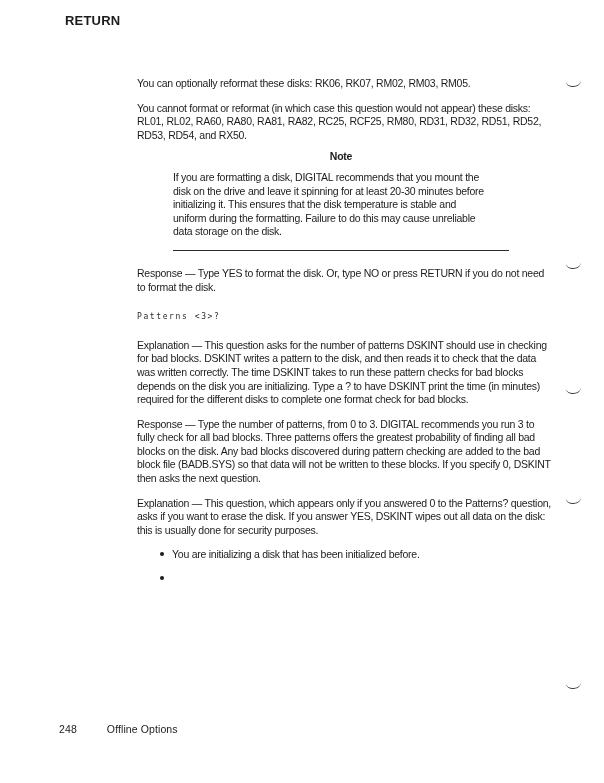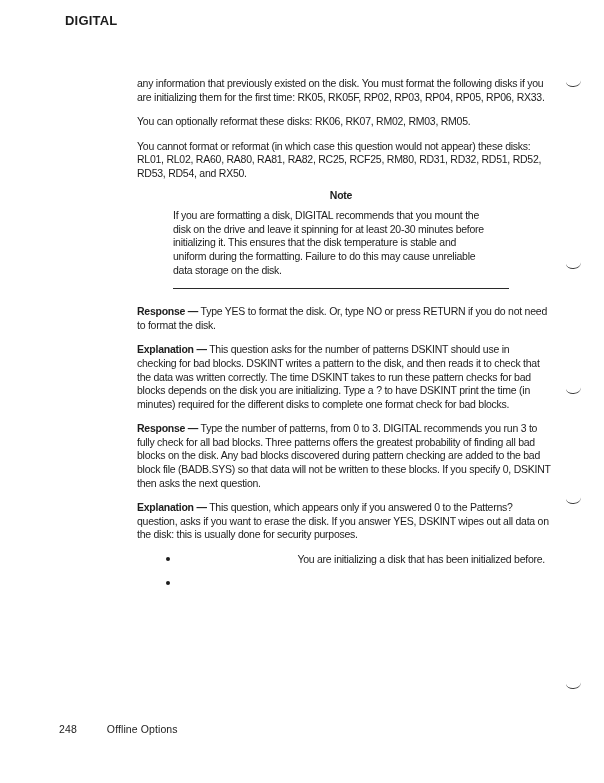--- a/index.html
+++ b/index.html
@@ -14,35 +14,35 @@
   .doc-header {
     position:absolute; left:65px; top:13px;
     font-size:13px; font-weight:bold; letter-spacing:0.2px;
   }
   .content {
     position:absolute; left:137px; top:77px; width:414px;
     font-size:10.5px; line-height:13.6px; letter-spacing:-0.25px;
   }
   .content p { margin:0 0 11px 0; }
   p.para3 { margin-bottom:8px; }
-  .lead { font-weight:bold;text-align:center; }
+  .lead { font-weight:normal;text-align:center; }
   .note-block { margin:0 0 16px 0; width:336px; margin-left:36px; }
   .note-head { display:flex; align-items:center; margin-bottom:7px;flex-direction:column; }
   .note-rule { flex:1; height:1px; background:#2a2a2a; }
   .note-label { font-weight:bold; font-size:10.5px; padding:0 10px; }
   .note-body { margin:0 0 12px 2px; width:312px; }
   .note-bottom-rule { height:1px; background:#2a2a2a; width:336px; }
   .prompt {
     font-family:"DejaVu Sans Mono", monospace;
     font-size:8px; letter-spacing:1.6px;
     margin:16px 0 15px 0 !important;
     color:#2a2a2a;
     white-space:pre;
   }
-  ul.conditions { list-style:none; margin:6px; padding:0 0 0 23px;text-align:right; }
+  ul.conditions { list-style:none; margin:0; padding:0 0 0 23px; }
   ul.conditions li { margin-bottom:10px; position:relative; padding-left:12px; }
   ul.conditions li .bullet-dot {
     position:absolute; left:0; top:4px;
     width:4px; height:4px; border-radius:50%; background:#1c1c1c;
   }
   .doc-footer {
     position:absolute; left:59px; top:723px;
     font-size:10.5px; font-weight:normal; letter-spacing:0.1px;
   }
   .doc-footer .page-num { display:inline-block; }
@@ -55,40 +55,40 @@
     transform:rotate(-4deg);
   }
   .m1 { top:80px; } .m2 { top:262px; } .m3 { top:387px; }
   .m4 { top:497px; } .m5 { top:682px; }
 </style>
 </head>
 <body>
 
 <div class="page">
 
-  <div class="doc-header">DIGITAL</div>
+  <div class="doc-header">RETURN</div>
 
   <div class="content">
 
-    <p>any information that previously existed on the disk. You must format the following disks if you are initializing them for the first time: RK05, RK05F, RP02, RP03, RP04, RP05, RP06, RX33.</p>
     <p>You can optionally reformat these disks: RK06, RK07, RM02, RM03, RM05.</p>
     <p class="para3">You cannot format or reformat (in which case this question would not appear) these disks: RL01, RL02, RA60, RA80, RA81, RA82, RC25, RCF25, RM80, RD31, RD32, RD51, RD52, RD53, RD54, and RX50.</p>
 
     <div class="note-block">
       <div class="note-head">
         <span class="note-rule"></span>
         <span class="note-label">Note</span>
         <span class="note-rule"></span>
       </div>
       <p class="note-body">If you are formatting a disk, DIGITAL recommends that you mount the disk on the drive and leave it spinning for at least 20-30 minutes before initializing it. This ensures that the disk temperature is stable and uniform during the formatting. Failure to do this may cause unreliable data storage on the disk.</p>
       <div class="note-bottom-rule"></div>
     </div>
 
     <p><span class="lead">Response —</span> <span>Type YES to format the disk. Or, type NO or press RETURN if you do not need to format the disk.</span></p>
 
+    <p class="prompt">Patterns &lt;3&gt;?</p>
 
     <p><span class="lead">Explanation —</span> <span>This question asks for the number of patterns DSKINT should use in checking for bad blocks. DSKINT writes a pattern to the disk, and then reads it to check that the data was written correctly. The time DSKINT takes to run these pattern checks for bad blocks depends on the disk you are initializing. Type a ? to have DSKINT print the time (in minutes) required for the different disks to complete one format check for bad blocks.</span></p>
 
     <p><span class="lead">Response —</span> <span>Type the number of patterns, from 0 to 3. DIGITAL recommends you run 3 to fully check for all bad blocks. Three patterns offers the greatest probability of finding all bad blocks on the disk. Any bad blocks discovered during pattern checking are added to the bad block file (BADB.SYS) so that data will not be written to these blocks. If you specify 0, DSKINT then asks the next question.</span></p>
 
 
     <p><span class="lead">Explanation —</span> <span>This question, which appears only if you answered 0 to the Patterns? question, asks if you want to erase the disk. If you answer YES, DSKINT wipes out all data on the disk: this is usually done for security purposes.</span></p>
 
 
     <ul class="conditions">

